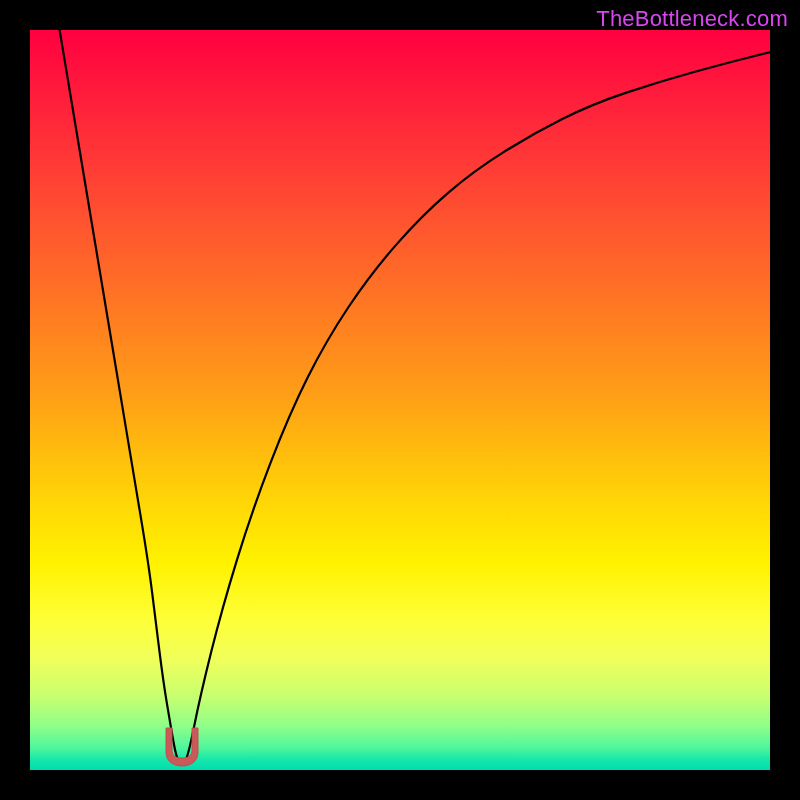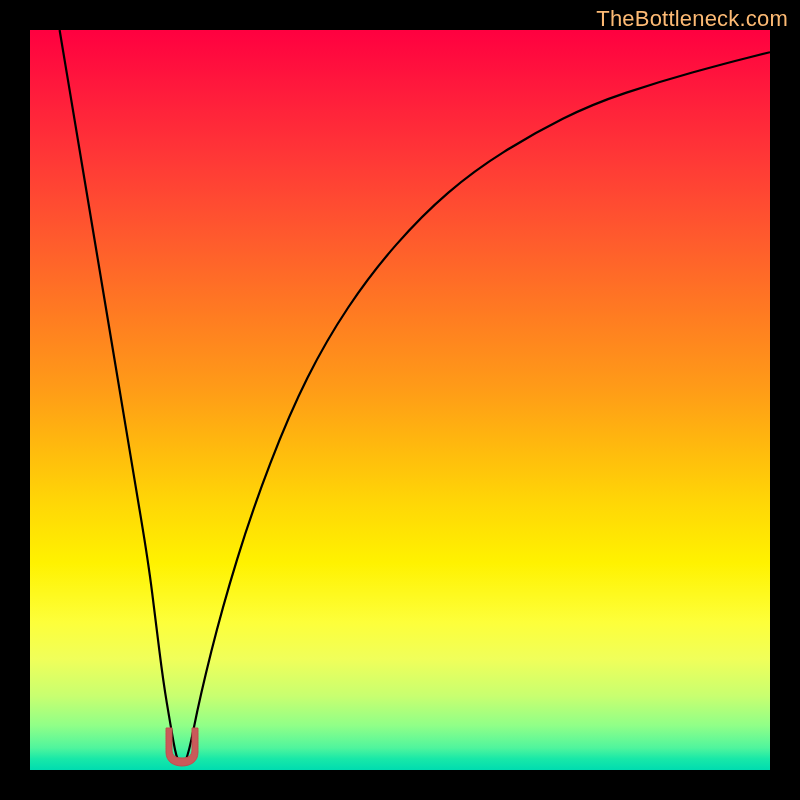--- a/index.html
+++ b/index.html
@@ -8,21 +8,21 @@
     height: 800px;
     background: #000;
     position: relative;
     overflow: hidden;
     font-family: Arial, Helvetica, sans-serif;
   }
   .watermark {
     position: absolute;
     top: 6px;
     right: 12px;
-    color: #fdba74;
+    color: #d946ef;
     font-size: 22px;
     font-weight: 500;
     letter-spacing: 0.2px;
     z-index: 5;
   }
   .frame {
     position: absolute;
     left: 30px;
     top: 30px;
     width: 740px;

